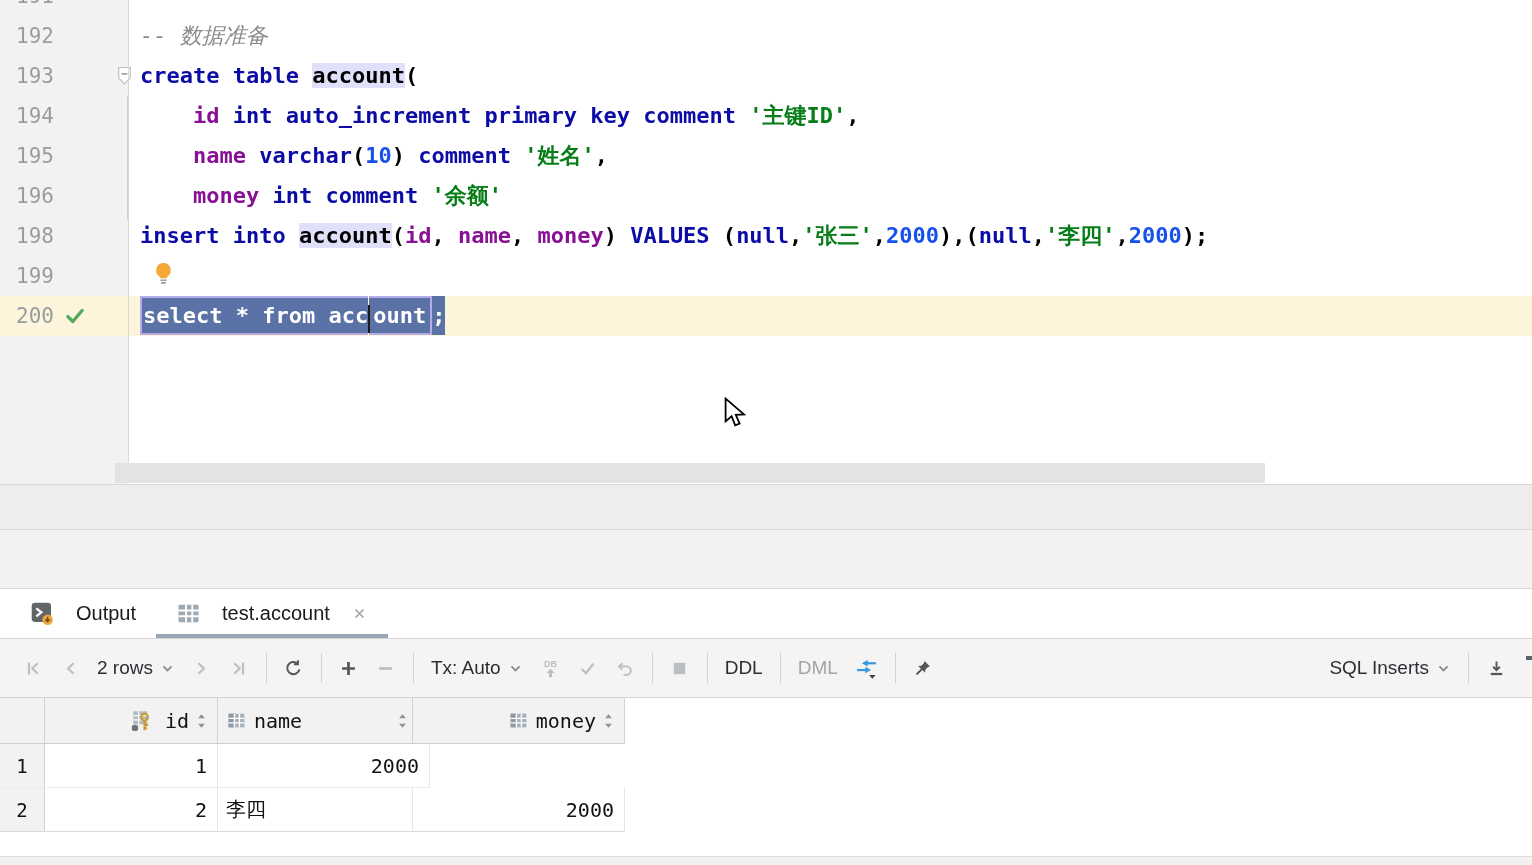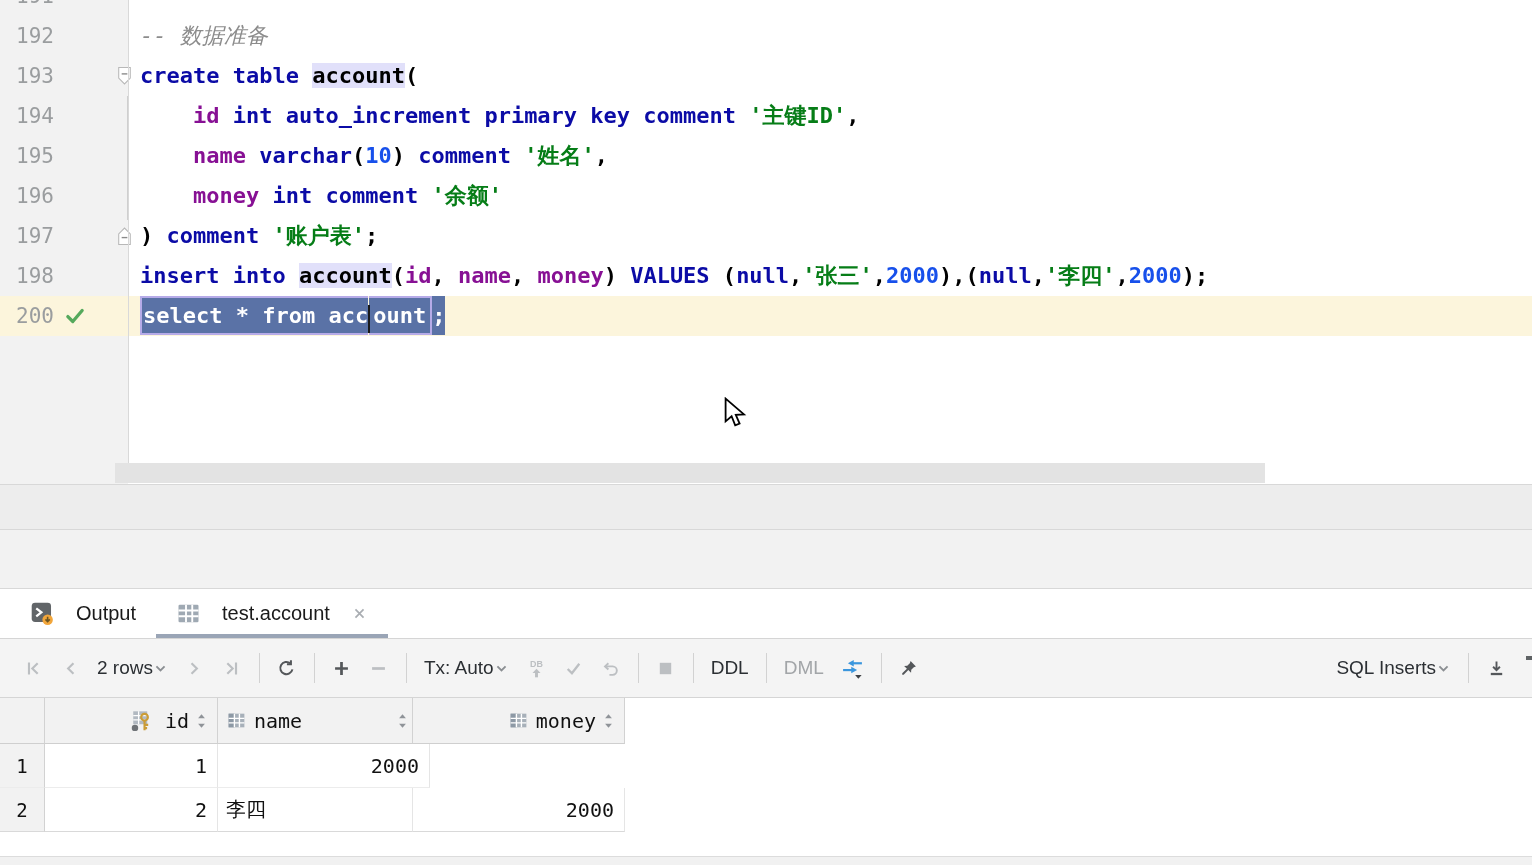--- a/index.html
+++ b/index.html
@@ -53,21 +53,21 @@
   .tab-label { font-size:20px; color:#1a1a1a; }
   .tab .underline { position:absolute; left:0; right:0; bottom:0; height:4px;
                     background:var(--active-tab-underline,#9aa5b6); }
   .tab .icon svg { width:25px; height:25px; display:block; }
   .tab .close svg { width:17px; height:17px; display:block; }
 
   
   #toolbar { position:absolute; left:0; top:639px; width:1532px; height:59px; background:#f4f4f4;
              border-bottom:1px solid #d5d5d5; display:flex; align-items:center; padding:0 16px; }
   .tbtn { height:38px; min-width:34px; padding:0 7px; margin-right:3px; display:flex;
-          align-items:center; justify-content:center; border-radius:4px; }
+          align-items:center; justify-content:center; gap:7px; border-radius:4px; }
   .tbtn svg { width:19px; height:19px; display:block; }
   .tbtn .chev svg { width:15px; height:15px; }
   .tbtn.enabled { color:#54575a; }
   .tbtn.disabled { color:#bcbfc2; }
   .tbtn .tlabel { font-size:19px; color:#2b2f33; }
   .tbtn.disabled .tlabel { color:#a2a5a8; }
   .tbtn .chev { color:#8a8e92; }
   [data-name="compare-button"] svg { width:23px; height:23px; }
   [data-name="submit-button"] svg { width:21px; height:21px; }
   .tsep { width:1px; height:30px; background:#d2d2d2; margin:0 10px 0 7px; flex:none; }
@@ -108,25 +108,25 @@
     <div id="code-lines" data-name="editor-lines">
         <div class="eline" data-name="editor-line"><span class="lnum" data-name="line-number">191</span><span class="lcode" data-name="code-text"></span></div>
         <div class="eline" data-name="editor-line"><span class="lnum" data-name="line-number">192</span><span class="lcode" data-name="code-text"><span class="seg-comment" data-name="code-segment">-- 数据准备</span></span></div>
         <div class="eline" data-name="editor-line"><span class="lnum" data-name="line-number">193</span><span class="icon fold" data-name="fold-start-icon"><svg width="15" height="20" viewBox="0 0 14 19">
               <path d="M1.5 1.5h11v10L7 17l-5.5-5.5z" fill="#fff" stroke="#b8b8b8"></path>
               <path d="M4.3 7.5h5.4" stroke="#8a8a8a" stroke-width="1.3"></path>
             </svg></span><span class="lcode" data-name="code-text"><span class="seg-kw" data-name="code-segment">create table </span><span class="seg-ident-hl" data-name="code-segment">account</span><span class="seg-plain" data-name="code-segment">(</span></span></div>
         <div class="eline" data-name="editor-line"><span class="lnum" data-name="line-number">194</span><span class="lcode" data-name="code-text"><span class="seg-plain" data-name="code-segment">    </span><span class="seg-field" data-name="code-segment">id</span><span class="seg-plain" data-name="code-segment"> </span><span class="seg-kw" data-name="code-segment">int auto_increment primary key comment </span><span class="seg-str" data-name="code-segment">'主键ID'</span><span class="seg-plain" data-name="code-segment">,</span></span></div>
         <div class="eline" data-name="editor-line"><span class="lnum" data-name="line-number">195</span><span class="lcode" data-name="code-text"><span class="seg-plain" data-name="code-segment">    </span><span class="seg-field" data-name="code-segment">name</span><span class="seg-plain" data-name="code-segment"> </span><span class="seg-kw" data-name="code-segment">varchar</span><span class="seg-plain" data-name="code-segment">(</span><span class="seg-num" data-name="code-segment">10</span><span class="seg-plain" data-name="code-segment">) </span><span class="seg-kw" data-name="code-segment">comment </span><span class="seg-str" data-name="code-segment">'姓名'</span><span class="seg-plain" data-name="code-segment">,</span></span></div>
         <div class="eline" data-name="editor-line"><span class="lnum" data-name="line-number">196</span><span class="lcode" data-name="code-text"><span class="seg-plain" data-name="code-segment">    </span><span class="seg-field" data-name="code-segment">money</span><span class="seg-plain" data-name="code-segment"> </span><span class="seg-kw" data-name="code-segment">int comment </span><span class="seg-str" data-name="code-segment">'余额'</span></span></div>
-        <div class="eline" data-name="editor-line"><span class="lnum" data-name="line-number">197</span><span class="icon fold" data-name="fold-end-icon"><svg width="15" height="20" viewBox="0 0 14 19">
-              <path d="M1.5 17.5h11v-10L7 2 1.5 7.5z" fill="#fff" stroke="#b8b8b8"></path>
-              <path d="M4.3 11h5.4" stroke="#8a8a8a" stroke-width="1.3"></path>
-            </svg></span><span class="lcode" data-name="code-text"><span class="seg-plain" data-name="code-segment">) </span><span class="seg-kw" data-name="code-segment">comment </span><span class="seg-str" data-name="code-segment">'账户表'</span><span class="seg-plain" data-name="code-segment">;</span></span></div>
         <div class="eline" data-name="editor-line"><span class="lnum" data-name="line-number">198</span><span class="lcode" data-name="code-text"><span class="seg-kw" data-name="code-segment">insert into </span><span class="seg-ident-hl" data-name="code-segment">account</span><span class="seg-plain" data-name="code-segment">(</span><span class="seg-field" data-name="code-segment">id</span><span class="seg-plain" data-name="code-segment">, </span><span class="seg-field" data-name="code-segment">name</span><span class="seg-plain" data-name="code-segment">, </span><span class="seg-field" data-name="code-segment">money</span><span class="seg-plain" data-name="code-segment">) </span><span class="seg-kw" data-name="code-segment">VALUES</span><span class="seg-plain" data-name="code-segment"> (</span><span class="seg-kw" data-name="code-segment">null</span><span class="seg-plain" data-name="code-segment">,</span><span class="seg-str" data-name="code-segment">'张三'</span><span class="seg-plain" data-name="code-segment">,</span><span class="seg-num" data-name="code-segment">2000</span><span class="seg-plain" data-name="code-segment">),(</span><span class="seg-kw" data-name="code-segment">null</span><span class="seg-plain" data-name="code-segment">,</span><span class="seg-str" data-name="code-segment">'李四'</span><span class="seg-plain" data-name="code-segment">,</span><span class="seg-num" data-name="code-segment">2000</span><span class="seg-plain" data-name="code-segment">);</span></span></div>
+        <div class="eline" data-name="editor-line"><span class="lnum" data-name="line-number">199</span><span class="icon bulb" data-name="intention-bulb-icon"><svg width="23" height="27" viewBox="0 0 22 26">
+              <path d="M11 2a7 7 0 0 1 4.2 12.6c-.8.6-1.2 1.1-1.2 1.9H8c0-.8-.4-1.3-1.2-1.9A7 7 0 0 1 11 2z" fill="#f4a836"></path>
+              <path d="M8 18.5h6M8.6 21h4.8" stroke="#9aa0a6" stroke-width="1.6" fill="none"></path>
+            </svg></span><span class="lcode" data-name="code-text"></span></div>
         <div class="eline current" data-name="editor-line"><span class="lnum" data-name="line-number">200</span><span class="icon lcheck" data-name="run-success-icon"><svg width="22" height="22" viewBox="0 0 20 20">
               <path d="M3.5 10.5 8 15 16.5 5" fill="none" stroke="#55a95c" stroke-width="3" stroke-linecap="round" stroke-linejoin="round"></path>
             </svg></span><span class="lcode" data-name="code-text"><span class="seg-sel-a" data-name="code-segment">select * from acc</span><span class="caret" data-name="text-caret"></span><span class="seg-sel-b" data-name="code-segment">ount</span><span class="seg-sel-c" data-name="code-segment">;</span></span></div>
       </div>
     <div id="gutter-divider" data-name="gutter-divider"></div>
     <div id="fold-connector" data-name="fold-region-line"></div>
     <div id="hscrollbar" data-name="horizontal-scrollbar-thumb"></div>
   </div>
 
   <div id="band1" data-name="editor-bottom-band"></div>

